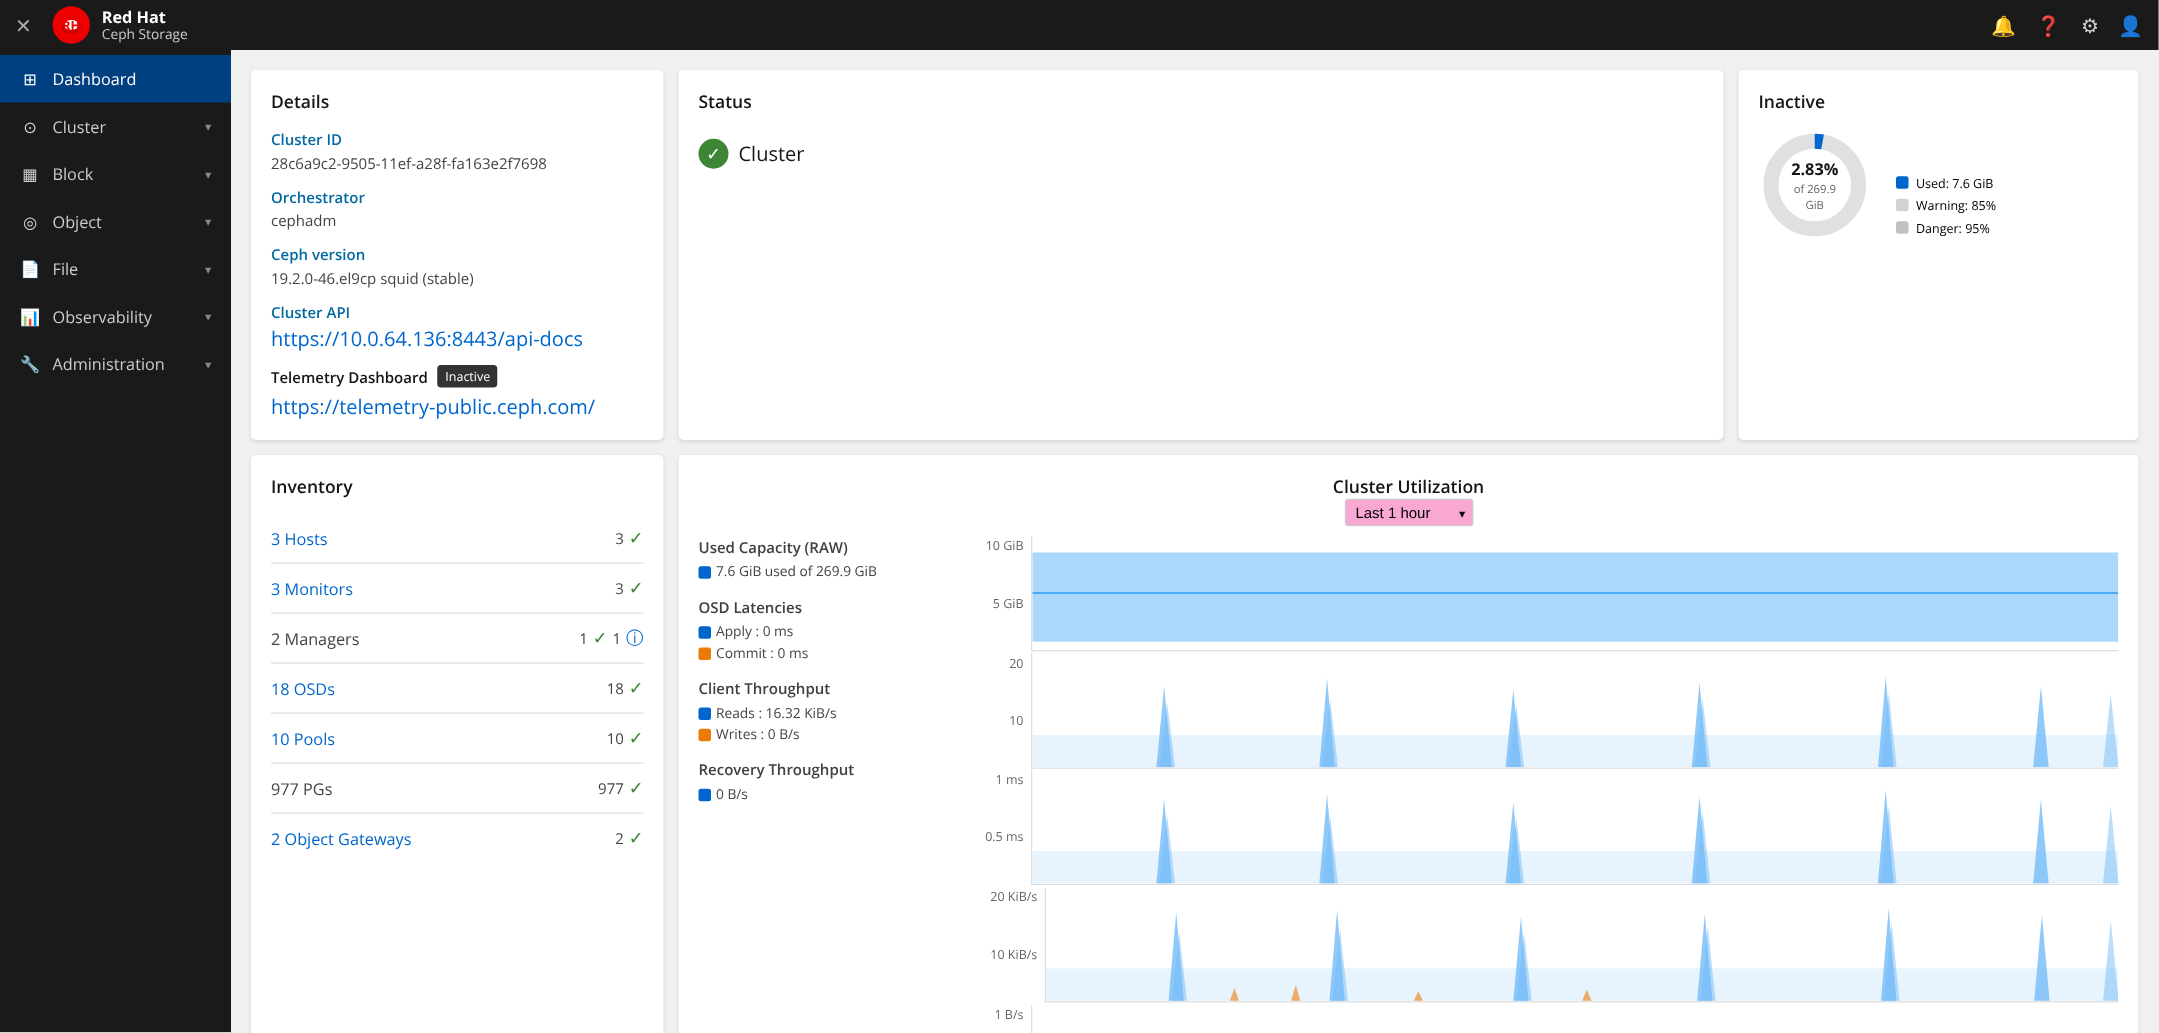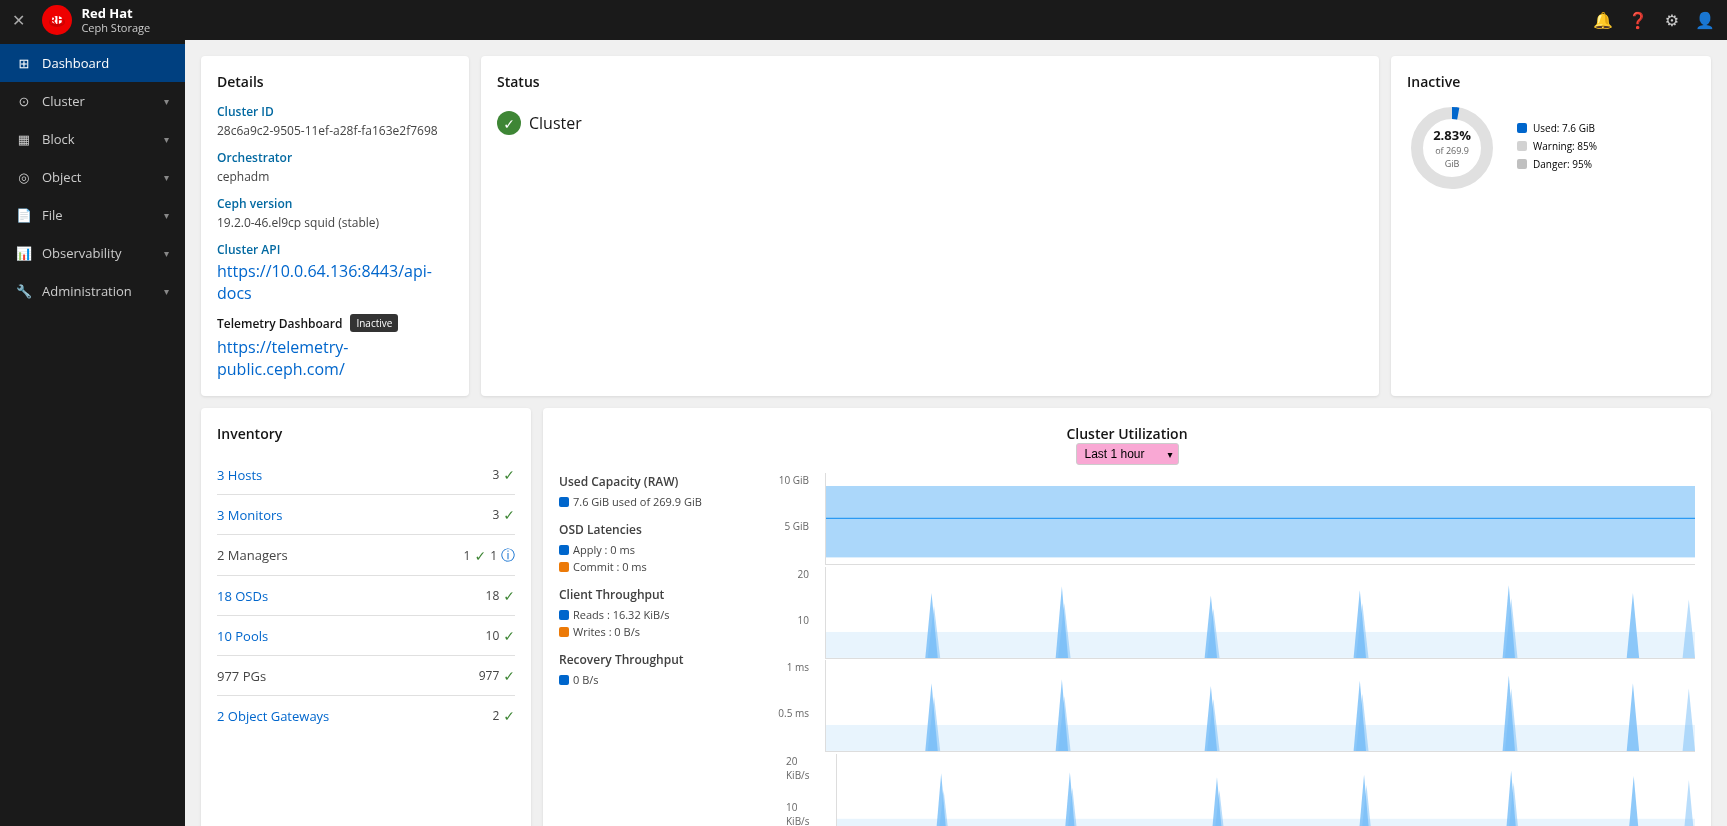--- a/index.html
+++ b/index.html
@@ -137,21 +137,21 @@
     .status-cluster-label {
       font-size: 16px;
       font-weight: 500;
       color: #151515;
     }
 
     
     .capacity-card { width: 320px; flex-shrink: 0; }
     .capacity-inner {
       display: flex;
-      align-items: center;
+      align-items: flex-end;
       gap: 20px;
       margin-top: 8px;
     }
     .donut-container {
       position: relative;
       width: 90px;
       height: 90px;
       flex-shrink: 0;
     }
     .donut-label {
@@ -258,21 +258,21 @@
       flex-direction: column;
       gap: 2px;
     }
     .chart-y-axis {
       width: 50px;
       flex-shrink: 0;
       display: flex;
       flex-direction: column;
       justify-content: space-between;
       align-items: flex-end;
-      padding-right: 16px;
+      padding-right: 6px;
       font-size: 10px;
       color: #666;
     }
     .chart-area {
       flex: 1;
       position: relative;
       border-left: 1px solid #ddd;
       border-bottom: 1px solid #ddd;
       overflow: hidden;
     }
@@ -346,21 +346,21 @@
       <span class="si-icon">🔧</span>
       <span class="si-label">Administration</span>
       <span class="si-chevron">▾</span>
     </div>
   </div>
 
   <div class="content">
 
     <div class="cards-row">
 
-      <div class="card" style="width:268px; flex-shrink:0;">
+      <div class="card" style="width:330px; flex-shrink:0;">
         <div class="card-title">Details</div>
         <div class="detail-label">Cluster ID</div>
         <div class="detail-value">28c6a9c2-9505-11ef-a28f-fa163e2f7698</div>
         <div class="detail-label">Orchestrator</div>
         <div class="detail-value">cephadm</div>
         <div class="detail-label">Ceph version</div>
         <div class="detail-value">19.2.0-46.el9cp squid (stable)</div>
         <div class="detail-label">Cluster API</div>
         <a class="detail-link" href="#">https://10.0.64.136:8443/api-docs</a>
         <div class="telemetry-row">

